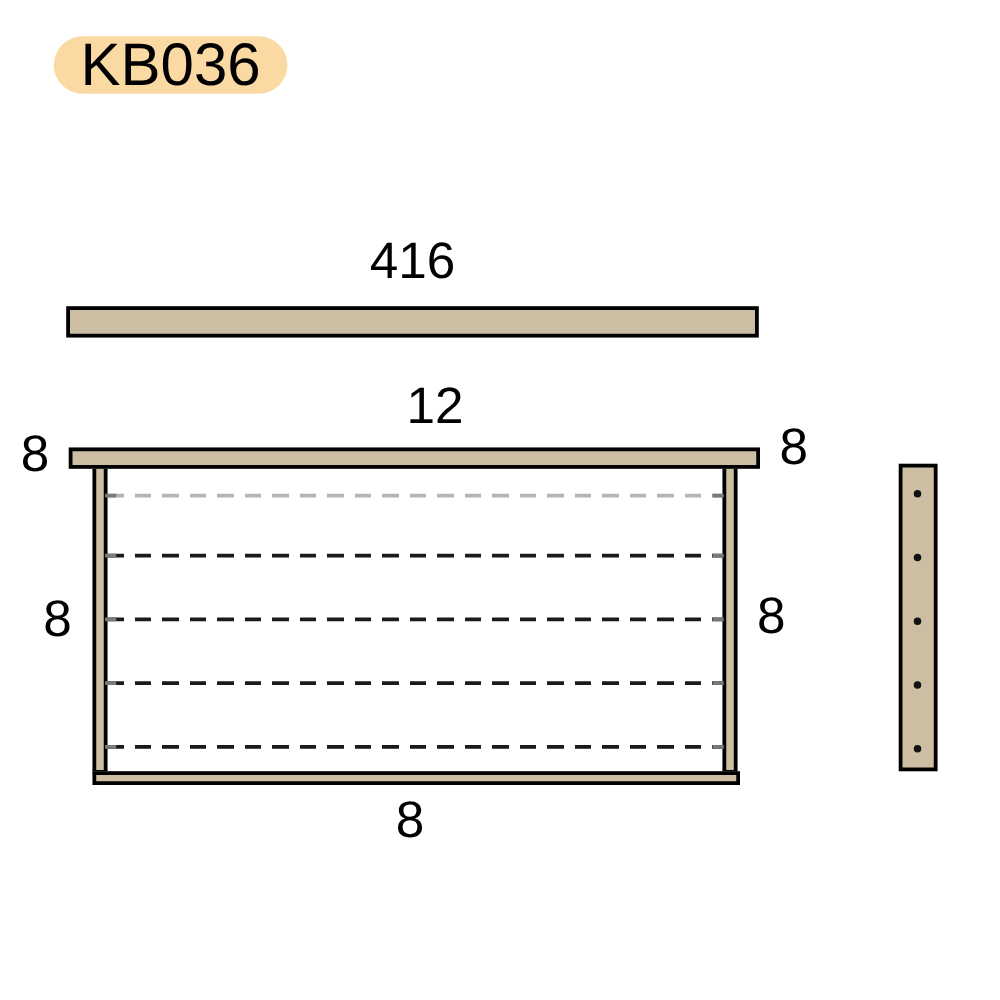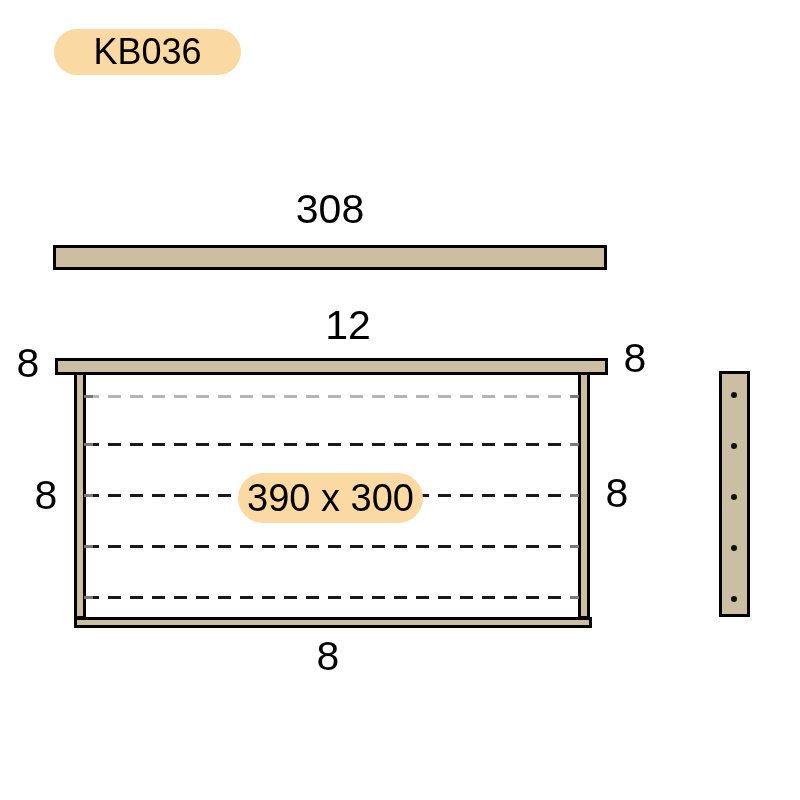--- a/index.html
+++ b/index.html
@@ -20,22 +20,22 @@
   .badge {
     position: absolute;
     background: #FBD9A2;
     border-radius: 24px;
     display: flex;
     align-items: center;
     justify-content: center;
     color: #000;
   }
   .badge-title {
-    left: 54px; top: 29px; width: 187px; height: 46px;
-    font-size: 36px;
+    left: 43px; top: 29px; width: 187px; height: 46px;
+    font-size: 48px;
   }
   .badge-opening {
     left: 238px; top: 473px; width: 185px; height: 50px;
     border-radius: 26px;
     font-size: 38px;
     z-index: 6;
   }
 
   
   .dim {
@@ -110,21 +110,21 @@
 </style>
 </head>
 <body>
 
 <div class="canvas">
 
   <div class="badge badge-title">
     <span>KB036</span>
   </div>
 
-  <div class="dim" style="left:330px; top:209px;">308</div>
+  <div class="dim" style="left:330px; top:209px;">416</div>
   <div class="wood topbar-view"></div>
 
   <div class="dim" style="left:348px; top:325px;">12</div>
   <div class="dim" style="left:28px; top:363px;">8</div>
   <div class="dim" style="left:635px; top:358px;">8</div>
   <div class="dim" style="left:46px; top:495px;">8</div>
   <div class="dim" style="left:617px; top:493px;">8</div>
   <div class="dim" style="left:328px; top:656px;">8</div>
 
   <div class="wood frame-side-l"></div>
@@ -145,23 +145,20 @@
   <div class="tick right" style="top:494px;"></div>
 
   <div class="wire wire-4"></div>
   <div class="tick left" style="top:545px;"></div>
   <div class="tick right" style="top:545px;"></div>
 
   <div class="wire wire-5"></div>
   <div class="tick left" style="top:596px;"></div>
   <div class="tick right" style="top:596px;"></div>
 
-  <div class="badge badge-opening">
-    <span>390 x 300</span>
-  </div>
 
   <div class="wood side-view-bar"></div>
   <div class="hole hole-1"></div>
   <div class="hole hole-2"></div>
   <div class="hole hole-3"></div>
   <div class="hole hole-4"></div>
   <div class="hole hole-5"></div>
 
 </div>
 

